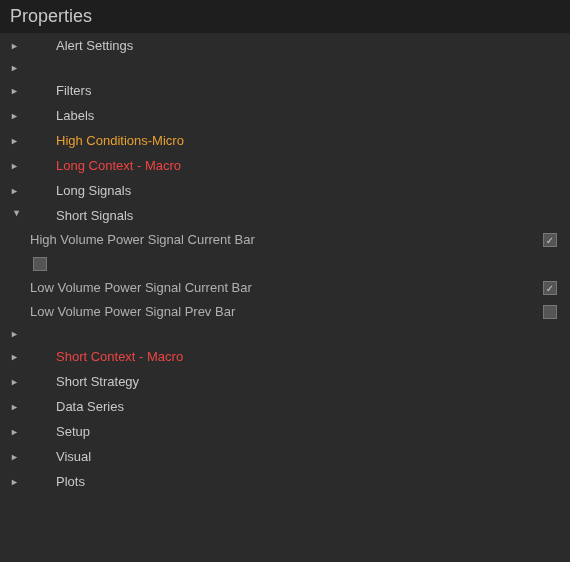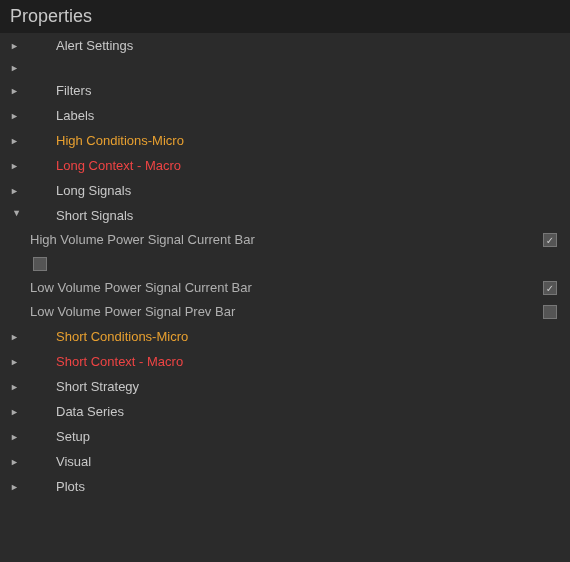--- a/index.html
+++ b/index.html
@@ -189,21 +189,20 @@
       <div class="checkbox-unchecked"></div>
     </div>
   </div>
 
 </div>
 
 <ul class="properties-list">
 
   <li class="section-header">
     <span class="arrow">►</span>
-    <span class="item-label highlight-orange">Short Conditions-Micro</span>
   </li>
 
   <li class="section-header">
     <span class="arrow">►</span>
     <span class="item-label highlight-yellow">Short Context - Macro</span>
   </li>
 
   <li class="section-header">
     <span class="arrow">►</span>
     <span class="item-label">Short Strategy</span>

